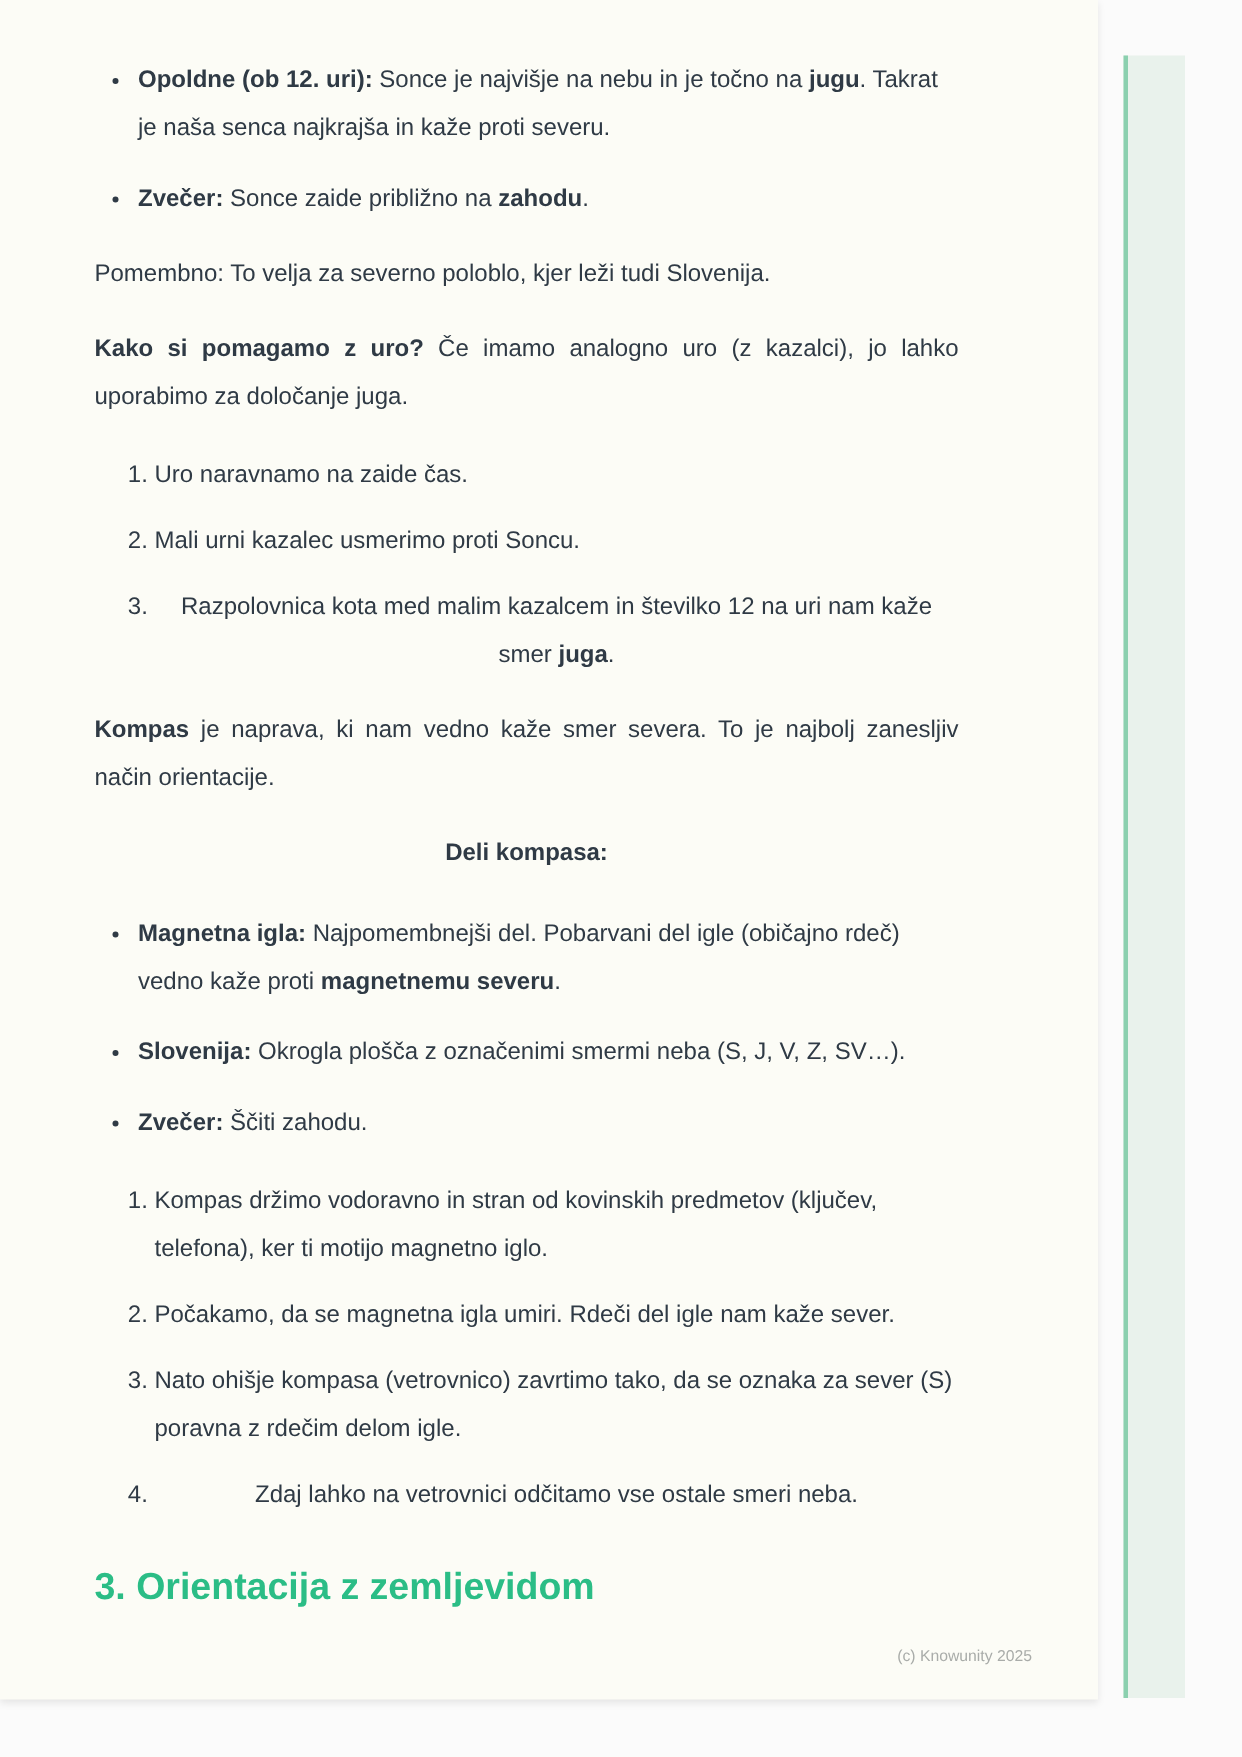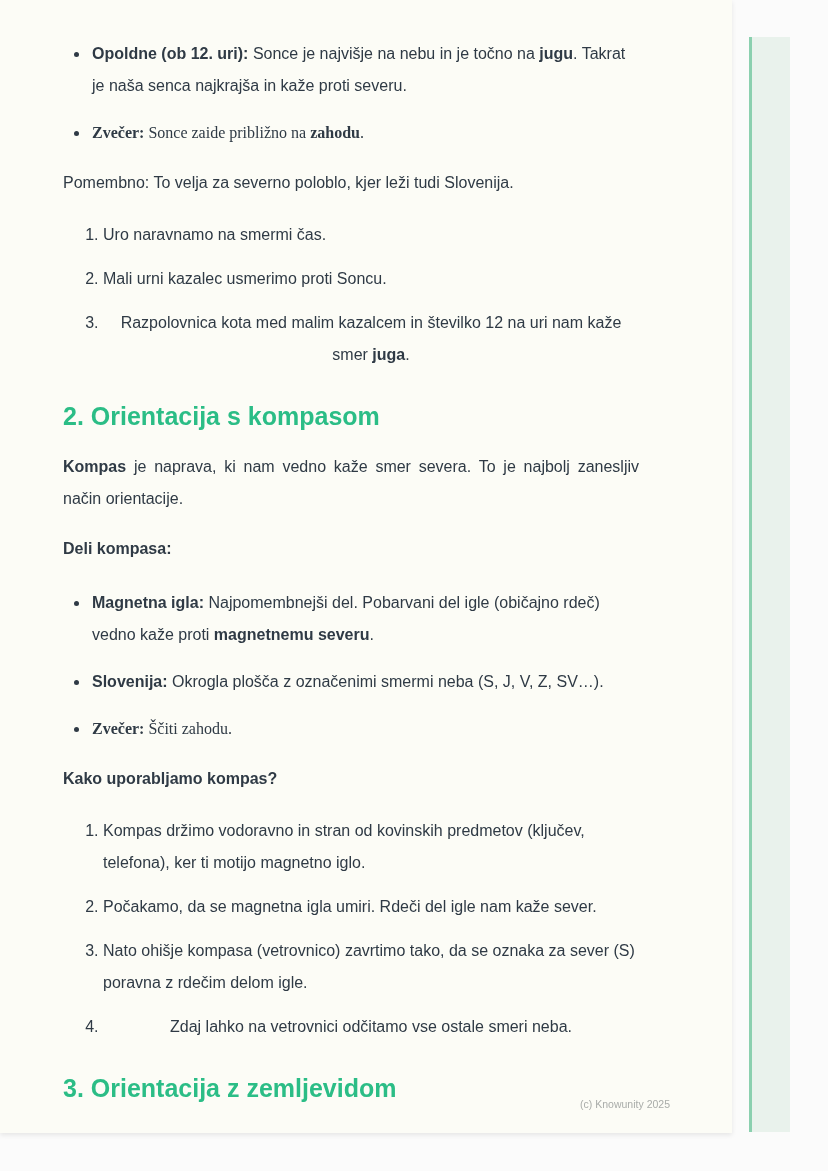--- a/index.html
+++ b/index.html
@@ -37,30 +37,30 @@
   .content h2 {
     margin: 28px 0 16px 0;
     font-size: 25px;
     line-height: 34px;
     font-weight: 700;
     color: #2bbd86;
   }
   ul.blist { list-style: disc; margin: 0; padding-left: 27px; }
   ul.blist.spaced { margin-top: 22px; }
   ul.blist li { margin-bottom: 15px; padding-left: 2px; }
-  ul.blist li:last-child { margin-bottom: 0; font-family: Liberation Serif, serif; }
+  ul.blist li:last-child { margin-bottom: 0; }
   ol.nlist { margin: 20px 0 0 0; padding-left: 40px; }
   ol.nlist li { margin-bottom: 12px; }
   ol.nlist li:last-child { margin-bottom: 0; text-align: center; }
   .justify { text-align: justify; }
-  .subhead { font-weight: 700; }
+  .subhead { font-weight: 700; text-align: center; }
   .note .lead { }
   b { font-weight: 700; }
   .footer {
-    position: absolute; top: 1097px; right: 62px;
+    position: absolute; top: 1097px; right: 44px;
     font-size: 10.5px; line-height: 14px;
     color: #a9aca9;
   }
 </style>
 </head>
 <body>
 
 <div class="page">
   <div class="sheet">
     <div class="stripe"></div>
@@ -73,48 +73,49 @@
         </li>
         <li>
           <b>Zvečer:</b><span> Sonce zaide približno na </span><b>zahodu</b><span>.</span>
         </li>
       </ul>
 
       <p class="note">
         <span class="lead">Pomembno</span><span>: To velja za severno poloblo, kjer leži tudi Slovenija.</span>
       </p>
 
+      <p class="justify">
+        <b>Kako si pomagamo z uro?</b><span> Če imamo analogno uro (z kazalci), jo lahko uporabimo za določanje juga.</span>
+      </p>
 
       <ol class="nlist">
-        <li><span>Uro naravnamo na smermi čas.</span><b></b><span></span></li>
+        <li><span>Uro naravnamo na zaide čas.</span><b></b><span></span></li>
         <li><span>Mali urni kazalec usmerimo proti Soncu.</span><b></b><span></span></li>
         <li><span>Razpolovnica kota med malim kazalcem in številko 12 na uri nam kaže smer </span><b>juga</b><span>.</span></li>
       </ol>
 
-      <h2>2. Orientacija s kompasom</h2>
 
       <p class="justify">
         <b>Kompas</b><span> je naprava, ki nam vedno kaže smer severa. To je najbolj zanesljiv način orientacije.</span>
       </p>
 
       <p class="subhead">Deli kompasa:</p>
 
       <ul class="blist spaced">
         <li>
           <b>Magnetna igla:</b><span> Najpomembnejši del. Pobarvani del igle (običajno rdeč) vedno kaže proti </span><b>magnetnemu severu</b><span>.</span>
         </li>
         <li>
           <b>Slovenija:</b><span> Okrogla plošča z označenimi smermi neba (S, J, V, Z, SV…).</span><b></b><span></span>
         </li>
         <li>
           <b>Zvečer:</b><span> Ščiti zahodu.</span><b></b><span></span>
         </li>
       </ul>
 
-      <p class="subhead">Kako uporabljamo kompas?</p>
 
       <ol class="nlist">
         <li>Kompas držimo vodoravno in stran od kovinskih predmetov (ključev, telefona), ker ti motijo magnetno iglo.</li>
         <li>Počakamo, da se magnetna igla umiri. Rdeči del igle nam kaže sever.</li>
         <li>Nato ohišje kompasa (vetrovnico) zavrtimo tako, da se oznaka za sever (S) poravna z rdečim delom igle.</li>
         <li>Zdaj lahko na vetrovnici odčitamo vse ostale smeri neba.</li>
       </ol>
 
       <h2>3. Orientacija z zemljevidom</h2>
 

